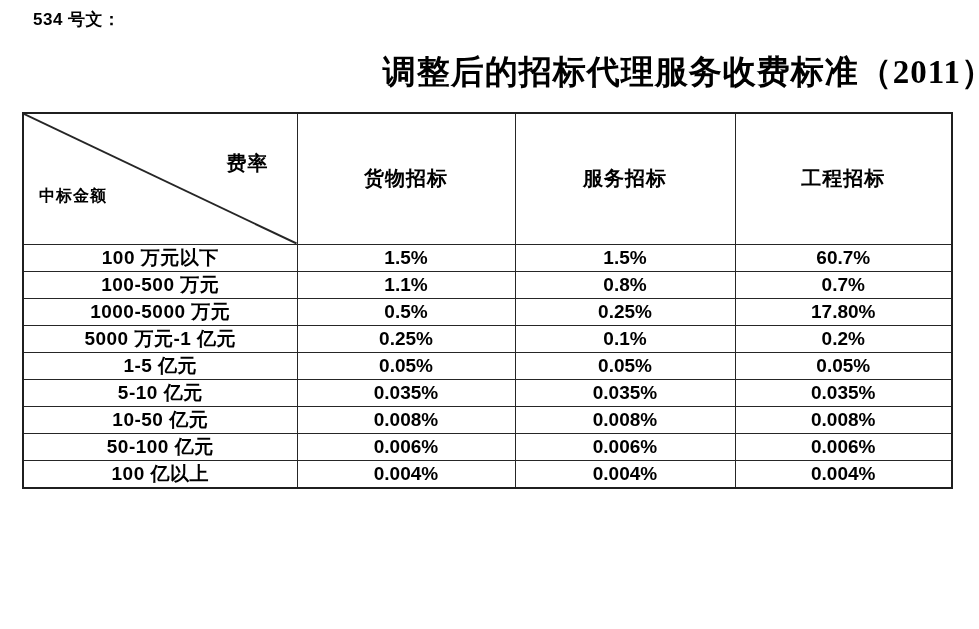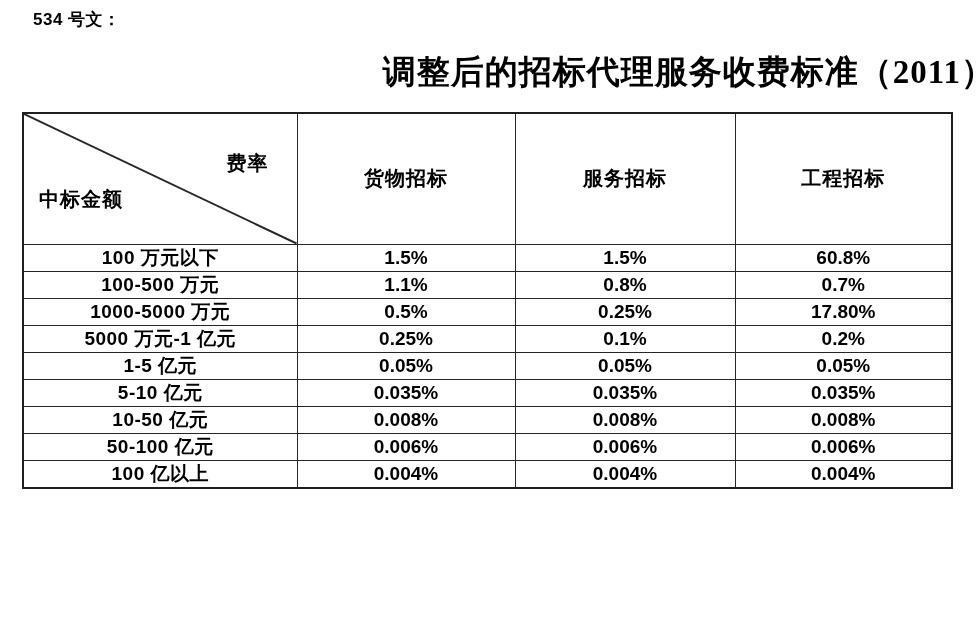--- a/index.html
+++ b/index.html
@@ -66,21 +66,21 @@
   .corner-rate {
     position: absolute;
     right: 28px; top: 36px;
     font-size: 20px;
     font-weight: bold;
     letter-spacing: 1px;
   }
   .corner-amount {
     position: absolute;
     left: 15px; top: 72px;
-    font-size: 20px;
+    font-size: 16px;
     font-weight: bold;
     letter-spacing: 1px;
   }
 </style>
 </head>
 <body>
 
 <div class="page">
 
   <div class="doc-label">534 号文：</div>
@@ -106,21 +106,21 @@
         <th>货物招标</th>
         <th>服务招标</th>
         <th>工程招标</th>
       </tr>
     </thead>
     <tbody>
         <tr>
           <td class="row-label">100 万元以下</td>
           <td>1.5%</td>
           <td>1.5%</td>
-          <td>60.8%</td>
+          <td>60.7%</td>
         </tr>
         <tr>
           <td class="row-label">100-500 万元</td>
           <td>1.1%</td>
           <td>0.8%</td>
           <td>0.7%</td>
         </tr>
         <tr>
           <td class="row-label">1000-5000 万元</td>
           <td>0.5%</td>

